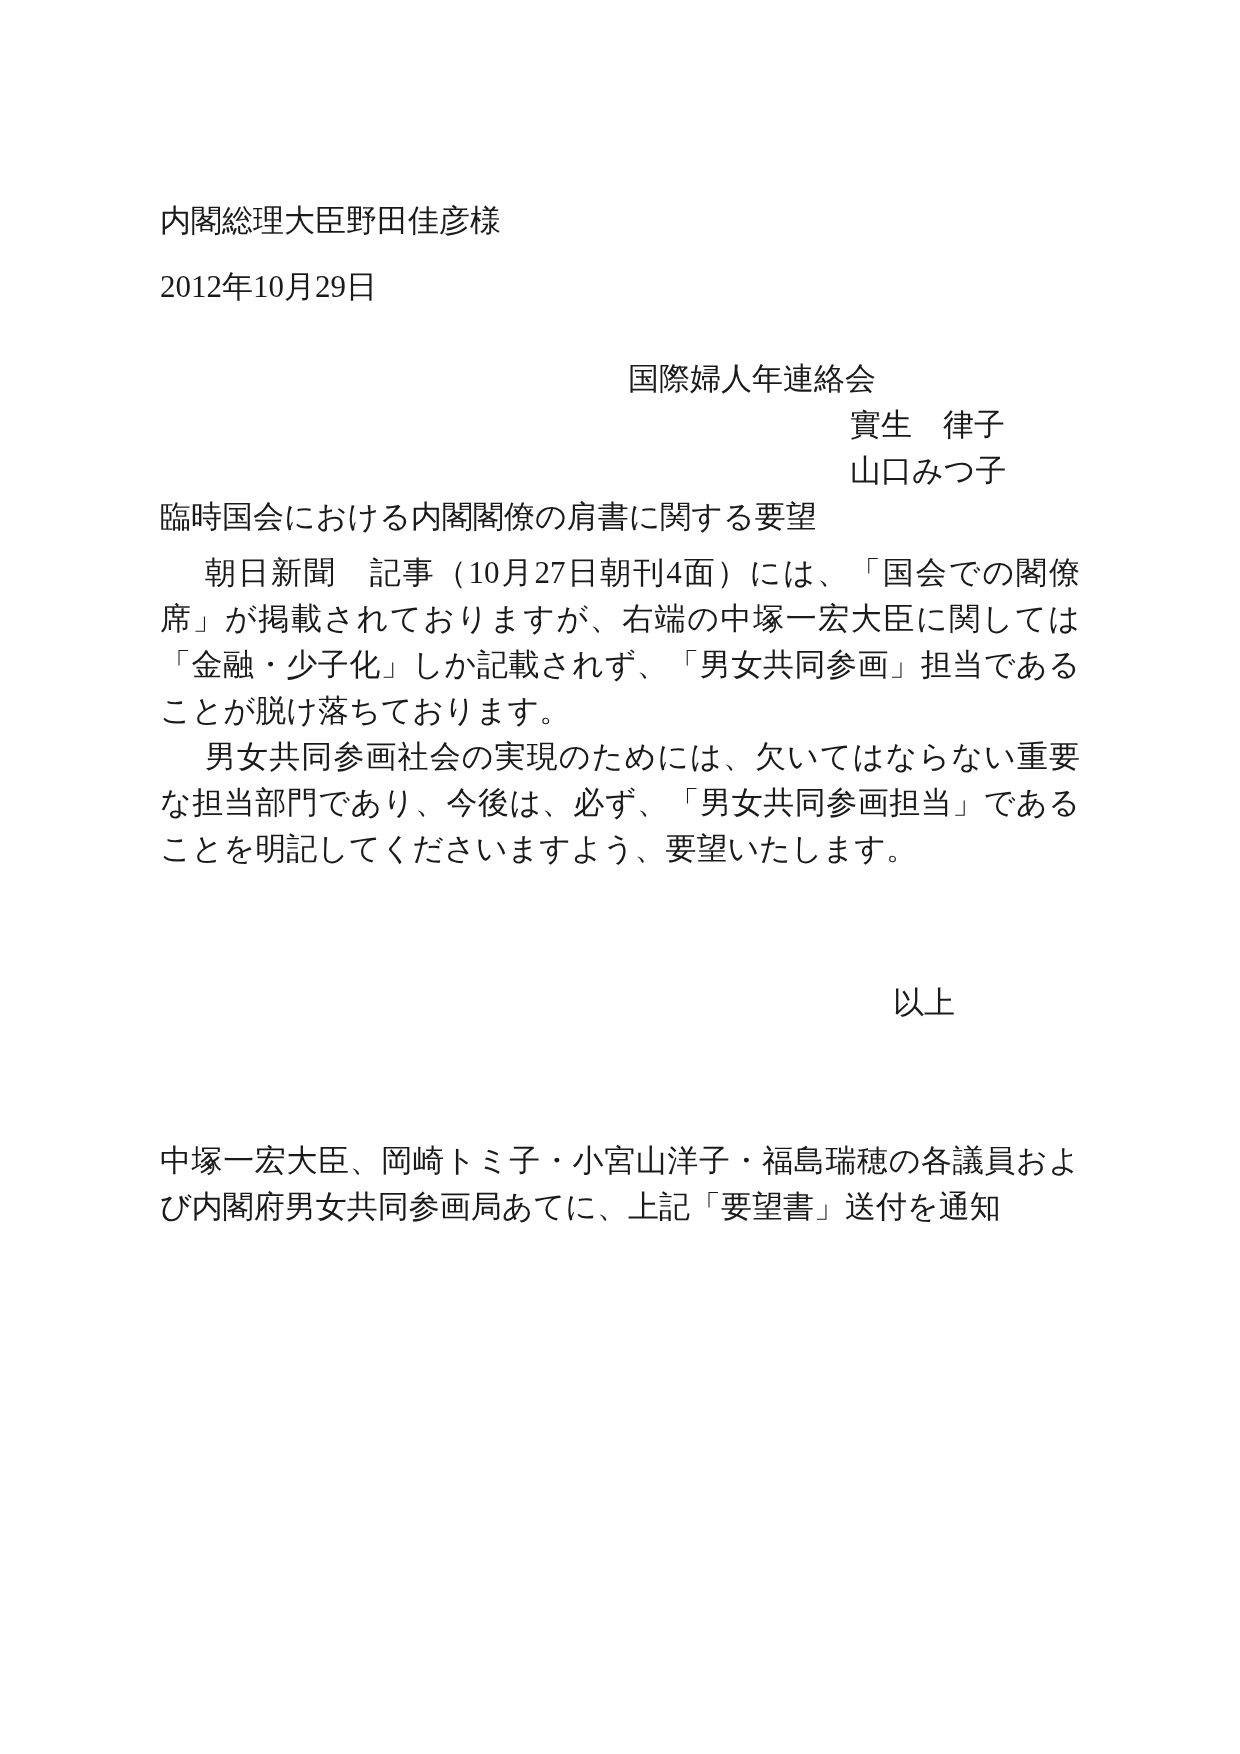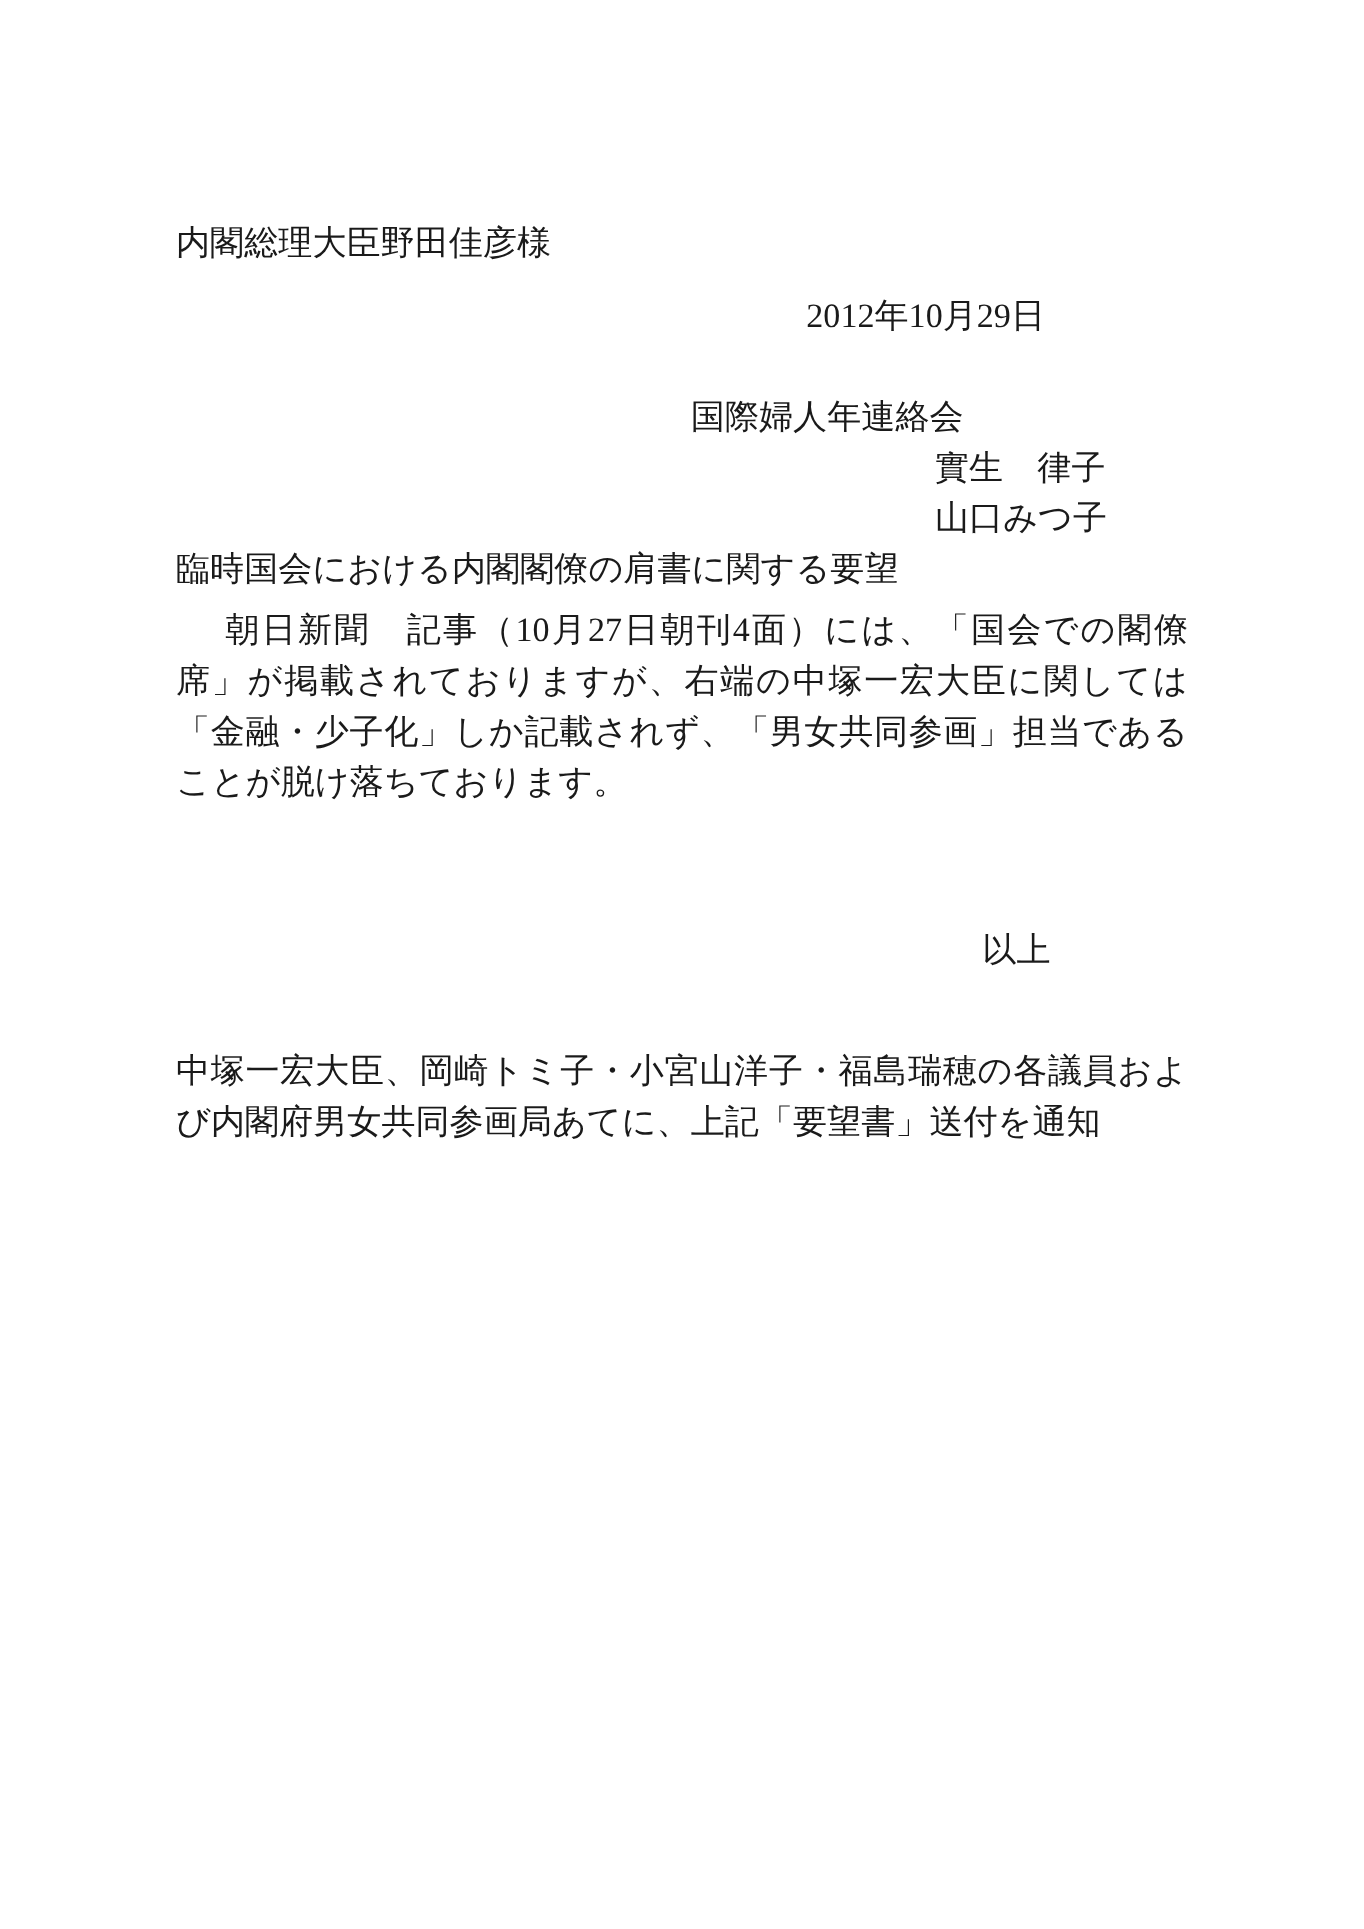--- a/index.html
+++ b/index.html
@@ -19,21 +19,21 @@
     height: 1754px;
     padding: 198px 160px 0 160px;
     font-size: 31px;
     line-height: 46px;
   }
   .recipient-line {
     text-align: left;
   }
   .date-line {
     margin-top: 20px;
-    text-align: right;
+    text-align: left;
     padding-right: 130px;
   }
   .sender-block {
     margin-top: 46px;
   }
   .sender-org {
     margin-left: 468px;
   }
   .sender-role-line {
     margin-left: 553px;
@@ -55,21 +55,21 @@
     margin-top: 10px;
     font-family: Liberation Serif, serif;
   }
   .closing-line {
     margin-top: 110px;
     text-align: right;
     padding-right: 125px;
     font-family: Liberation Mono, monospace;
   }
   .notes-block {
-    margin-top: 61px;
+    margin-top: 110px;
   }
   .note-para {
     text-align: justify;
   }
 </style>
 </head>
 <body>
 
 <div class="page">
 
@@ -80,20 +80,21 @@
   <div class="sender-block">
     <div class="sender-org">国際婦人年連絡会</div>
     <div class="sender-name-line">實生　律子</div>
     <div class="sender-name-line">山口みつ子</div>
   </div>
 
   <div class="doc-title">臨時国会における内閣閣僚の肩書に関する要望</div>
 
   <div class="body-para first">朝日新聞　記事（10月27日朝刊4面）には、「国会での閣僚席」が掲載されておりますが、右端の中塚一宏大臣に関しては「金融・少子化」しか記載されず、「男女共同参画」担当であることが脱け落ちております。</div>
 
+  <div class="body-para">男女共同参画社会の実現のためには、欠いてはならない重要な担当部門であり、今後は、必ず、「男女共同参画担当」であることを明記してくださいますよう、要望いたします。</div>
 
   <div class="closing-line">以上</div>
 
   <div class="notes-block">
     <div class="note-para">中塚一宏大臣、岡崎トミ子・小宮山洋子・福島瑞穂の各議員および内閣府男女共同参画局あてに、上記「要望書」送付を通知</div>
   </div>
 
 </div>
 
 </body></html>

